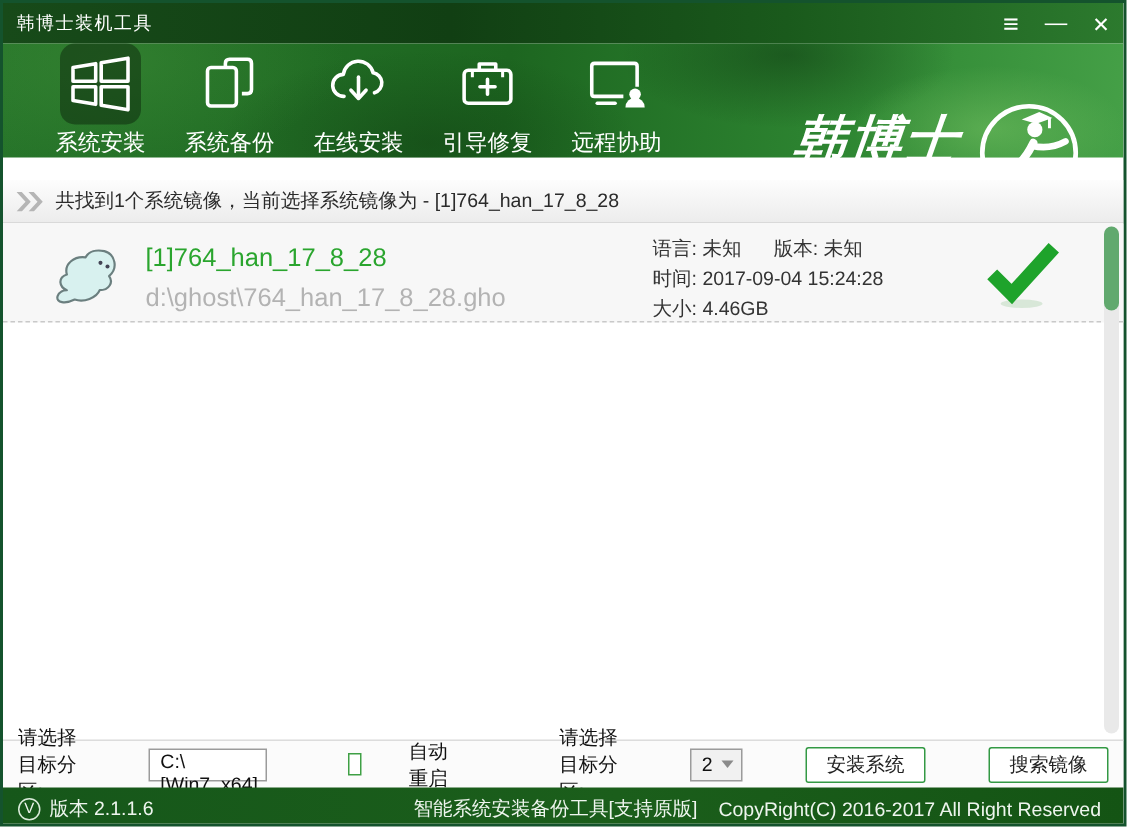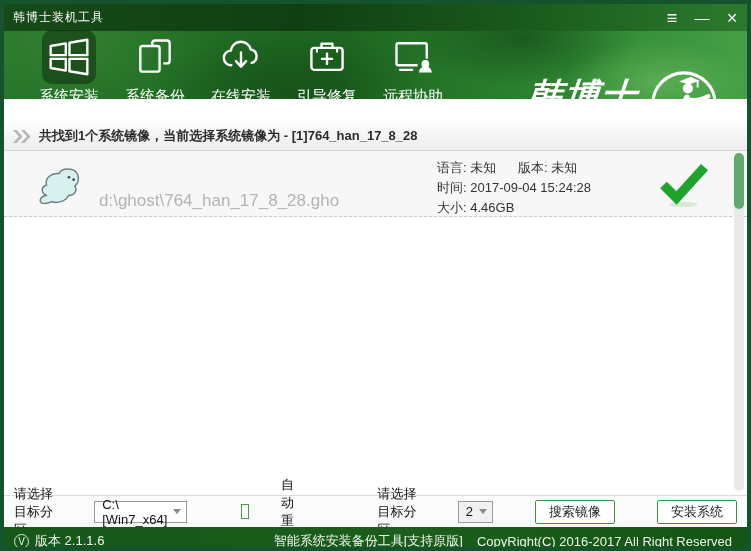--- a/index.html
+++ b/index.html
@@ -1,53 +1,53 @@
 <!DOCTYPE html>
 <html><head>
 <meta charset="utf-8">
 <style>
   html,body{margin:0;padding:0;width:751px;height:551px;overflow:hidden;
     font-family:"Liberation Sans","DejaVu Sans",sans-serif;}
   *{box-sizing:border-box;}
-  .window{position:absolute;inset:0;width:751px;height:551px;border:4px solid #14532d;background:#fff;overflow:hidden;}
+  .window{position:absolute;inset:0;width:751px;height:551px;border:2px solid #14532d;background:#fff;overflow:hidden;}
 
   
   .titlebar{position:absolute;left:0;top:0;width:100%;height:27px;
     background:linear-gradient(90deg,#174a19,#113f13 40%,#1a5a1c 70%,#2c7a2e);
     display:flex;align-items:center;color:#fff;}
   .titlebar .title{font-size:12px;padding-left:9px;letter-spacing:1px;}
   .win-controls{margin-left:auto;display:flex;align-items:center;height:100%;}
   .win-btn{width:30px;height:100%;display:flex;align-items:center;justify-content:center;
     font-size:15px;color:#fff;cursor:default;line-height:1;}
   .win-btn.menu{font-size:18px;}
   .win-btn.close{font-size:14px;}
 
   
-  .nav{position:absolute;left:0;top:27px;width:100%;height:68px;
+  .nav{position:absolute;left:0;top:27px;width:100%;height:76px;
     background:
       radial-gradient(130px 60px at 88% 75%, rgba(150,220,120,.35), transparent 70%),
       radial-gradient(160px 70px at 70% 10%, rgba(10,45,12,.45), transparent 70%),
       radial-gradient(200px 90px at 38% 88%, rgba(12,50,14,.40), transparent 70%),
       radial-gradient(220px 100px at 10% 15%, rgba(70,150,60,.35), transparent 70%),
       linear-gradient(95deg,#27752a,#1d6620 45%,#2e8632 75%,#45a047);
-    display:flex;align-items:center;padding:6px 0 0 22px;}
+    display:flex;align-items:flex-end;padding:6px 0 0 22px;}
   .nav-item{width:86px;display:flex;flex-direction:column;align-items:center;cursor:default;}
   .nav-icon-wrap{width:54px;height:54px;display:flex;align-items:center;justify-content:center;border-radius:10px;}
   .nav-item.active .nav-icon-wrap{background:rgba(8,28,8,.45);}
   .nav-label{margin-top:3px;font-size:15px;color:#fff;white-space:nowrap;}
 
   .brand{position:absolute;right:26px;top:36px;display:flex;align-items:center;}
   .brand-text{color:#fff;transform:skewX(-6deg);margin-right:10px;text-align:left;}
   .brand-name{font-size:35px;font-weight:bold;font-style:italic;line-height:36px;letter-spacing:2px;}
   .brand-sub{font-size:16px;font-weight:bold;letter-spacing:5px;padding-left:14px;}
 
   
   .breadcrumb{position:absolute;left:0;top:118px;width:100%;height:29px;
     background:linear-gradient(#fdfdfd,#ececec);border-bottom:1px solid #d9d9d9;
-    display:flex;align-items:center;font-size:13px;color:#2b2b2b;font-weight:bold;}
+    display:flex;align-items:center;font-size:13px;color:#2b2b2b;}
   .crumb-icon{margin:0 8px 0 9px;display:flex;}
 
   
   .content{position:absolute;left:0;top:147px;width:100%;height:344px;background:#fff;}
   .list-row{position:absolute;left:0;top:0;width:100%;height:66px;background:#f7f7f7;
     border-bottom:1px dashed #c9c9c9;}
   .ghost-wrap{position:absolute;left:28px;top:8px;}
   .img-name{position:absolute;left:95px;top:13px;font-size:17px;color:#2aa52e;}
   .img-path{position:absolute;left:95px;top:40px;font-size:17px;color:#b3b3b3;}
   .img-details{position:absolute;left:433px;top:7px;font-size:13px;color:#333;line-height:20px;}
@@ -57,21 +57,21 @@
 
   .scrollbar{position:absolute;right:3px;top:2px;width:10px;height:338px;background:#e9e9e9;border-radius:5px;}
   .scroll-thumb{position:absolute;left:0;top:0;width:10px;height:56px;background:#61a96e;border-radius:5px;}
 
   
   .controls{position:absolute;left:0;top:491px;width:100%;height:32px;background:#fbfbfb;
     border-top:1px solid #dcdcdc;display:flex;align-items:center;font-size:13px;color:#111;gap:32px;}
   .controls .lab{margin-left:10px;}
   .selectbox{display:flex;align-items:center;justify-content:space-between;border:1px solid #9b9b9b;
     background:#fff;height:22px;padding:0 5px 0 7px;margin-left:7px;cursor:default;}
-  .selectbox.partition{width:112px;}
+  .selectbox.partition{width:112px;flex-direction:column;}
   .selectbox.depth{width:40px;background:#f1f1f1;}
   .selectbox .arrow{width:0;height:0;border-left:4px solid transparent;border-right:4px solid transparent;
     border-top:5px solid #8a8a8a;margin-left:6px;}
   .checkbox{width:15px;height:15px;border:1px solid #3fa045;background:#fff;margin-left:22px;display:inline-block;}
   .cb-label{}
   .spacer{flex:1;}
   .gbtn{height:24px;min-width:80px;background:#fff;border:1px solid #339944;border-radius:2px;
     font-size:13px;color:#222;margin-left:10px;font-family:inherit;padding:0 10px;}
   .gbtn:last-child{margin-right:10px;}
 
@@ -190,20 +190,21 @@
   <div class="content">
 
     <div class="list-row">
       <span class="ghost-wrap">
         <svg width="50" height="50" viewBox="0 0 48 48">
           <path d="M38 10 C45 12 47 21 41 26 C44 30 41 35 35 35 C33 40 25 43 19 41 C13 44 7 43 8 39 C9 36 12 35 14 35 C9 33 8 27 14 25 C12 18 19 13 26 14 C28 10 33 9 38 10 Z" fill="#d8f1ef" stroke="#6b7f7f" stroke-width="1.4" stroke-linejoin="round"></path>
           <circle cx="35.5" cy="17.5" r="1.3" fill="#445"></circle>
           <circle cx="40" cy="19.8" r="1.3" fill="#445"></circle>
         </svg>
       </span>
+      <span class="img-name">[1]764_han_17_8_28</span>
       <span class="img-path">d:\ghost\764_han_17_8_28.gho</span>
 
       <div class="img-details">
         <div>
           <span class="lbl">语言:</span>
           <span>未知</span><span class="gap"></span>
           <span class="lbl">版本:</span>
           <span>未知</span>
         </div>
         <div>
@@ -236,22 +237,22 @@
       <span class="arrow"></span>
     </div>
     <span class="checkbox"></span>
     <span class="cb-label">自动重启</span>
     <span class="spacer"></span>
     <span class="lab">请选择目标分区:</span>
     <div class="selectbox depth">
       <span>2</span>
       <span class="arrow"></span>
     </div>
+    <button class="gbtn">安装系统</button>
     <button class="gbtn">搜索镜像</button>
-    <button class="gbtn">安装系统</button>
   </div>
 
   <div class="statusbar">
     <div class="ver-group">
       <span class="ver-circle">V</span>
       <span>版本 2.1.1.6</span>
     </div>
     <div class="right-group">
       <span class="desc">智能系统安装备份工具[支持原版]</span>
       <span>CopyRight(C) 2016-2017 All Right Reserved</span>

